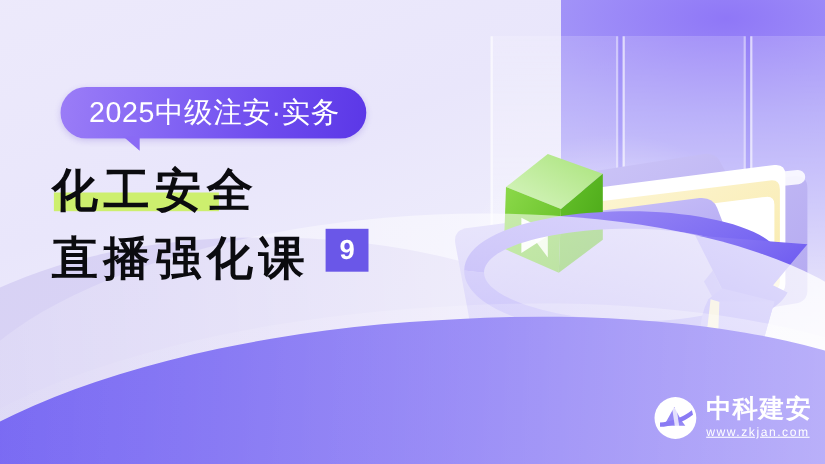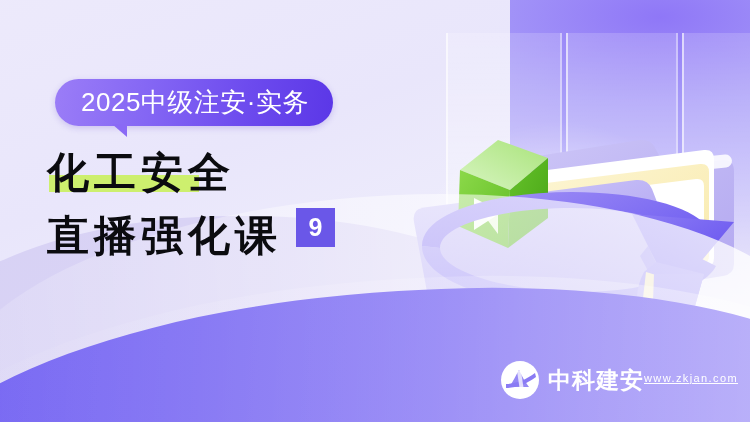--- a/index.html
+++ b/index.html
@@ -197,21 +197,21 @@
     display: flex;
     align-items: center;
     gap: 8px;
     z-index: 8;
   }
   .logo-mark {
     width: 40px;
     height: 40px;
     flex: 0 0 40px;
   }
-  .logo-words { display: flex; flex-direction: row; line-height: 1; }
+  .logo-words { display: flex; flex-direction: column; line-height: 1; }
   .logo-name {
     color: #ffffff;
     font-size: 23px;
     font-weight: 700;
     letter-spacing: 1px;
     font-family: "DejaVu Sans", "Liberation Sans", sans-serif;
   }
   .logo-url {
     color: #ffffff;
     font-size: 11px;

